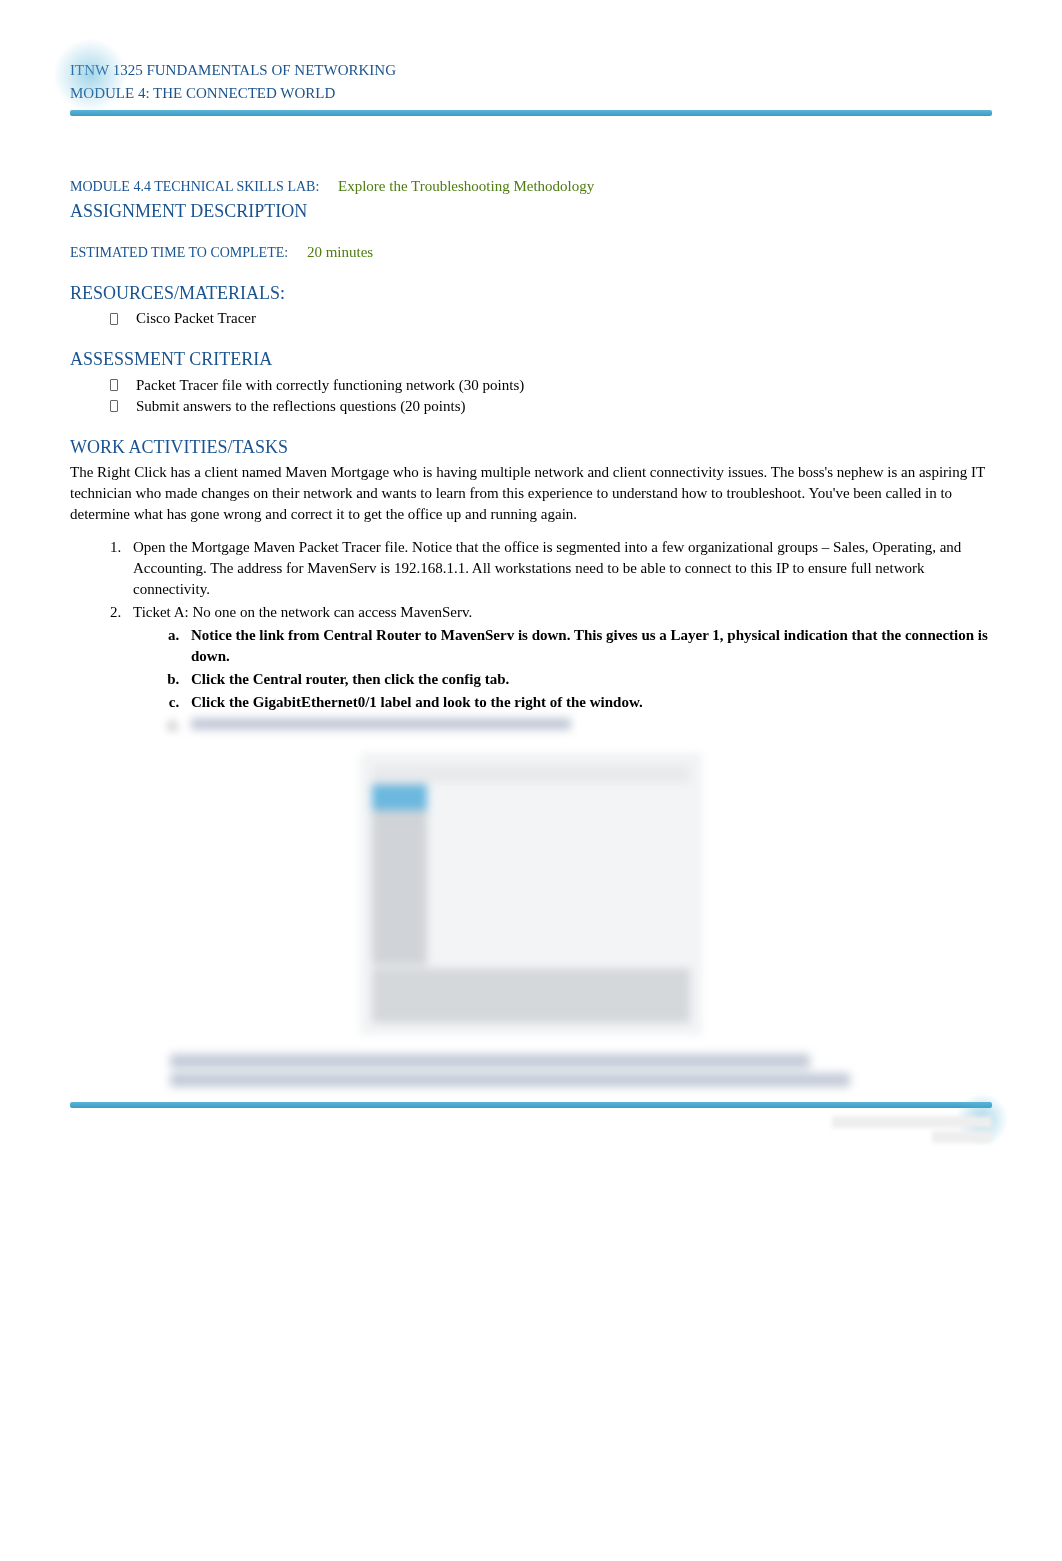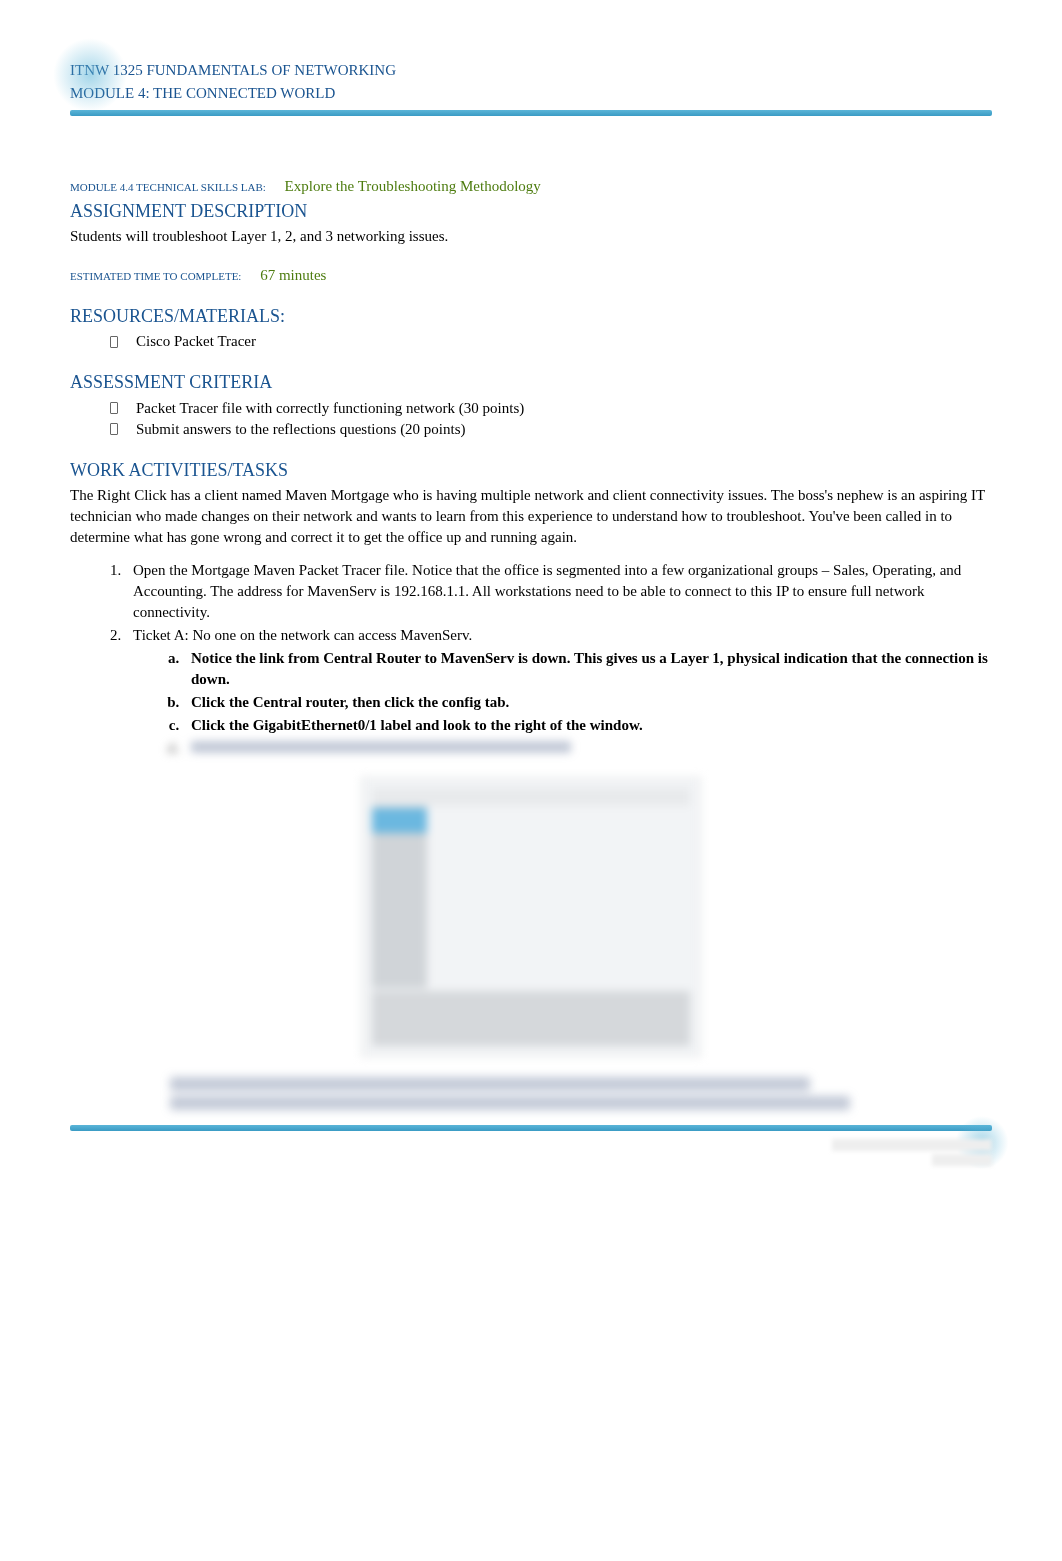--- a/index.html
+++ b/index.html
@@ -37,21 +37,21 @@
       left: -20px;
       top: -25px;
       width: 80px;
       height: 80px;
       background: radial-gradient(circle, rgba(91,181,216,0.55) 0%, rgba(91,181,216,0.0) 65%);
       pointer-events: none;
       border-radius: 50%;
     }
     .section-label {
       color: #1a5490;
-      font-size: 11px;
+      font-size: 14px;
       display: inline;
     }
     .section-text {
       color: #4d7c0f;
       display: inline;
     }
     .block { margin-bottom: 18px; }
     .blue-heading {
       color: #1a5490;
       font-size: 18px;
@@ -186,27 +186,26 @@
 </div>
 
 <div class="block">
   <span class="section-label">MODULE 4.4 TECHNICAL SKILLS LAB:</span>
   &nbsp;&nbsp;&nbsp;
   <span class="section-text">Explore the Troubleshooting Methodology</span>
 </div>
 
 <div class="block" style="margin-top:-16px;">
   <div class="blue-heading">ASSIGNMENT DESCRIPTION</div>
-  <div class="body-text">Students will troubleshoot Layer 1, 2, and 3 networking issues.</div>
 </div>
 
 <div class="block">
   <span class="section-label">ESTIMATED TIME TO COMPLETE:</span>
   &nbsp;&nbsp;&nbsp;
-  <span class="section-text">67 minutes</span>
+  <span class="section-text">20 minutes</span>
 </div>
 
 <div class="block">
   <div class="blue-heading">RESOURCES/MATERIALS:</div>
   <ul class="bullets">
     <li>Cisco Packet Tracer</li>
   </ul>
 </div>
 
 <div class="block">

